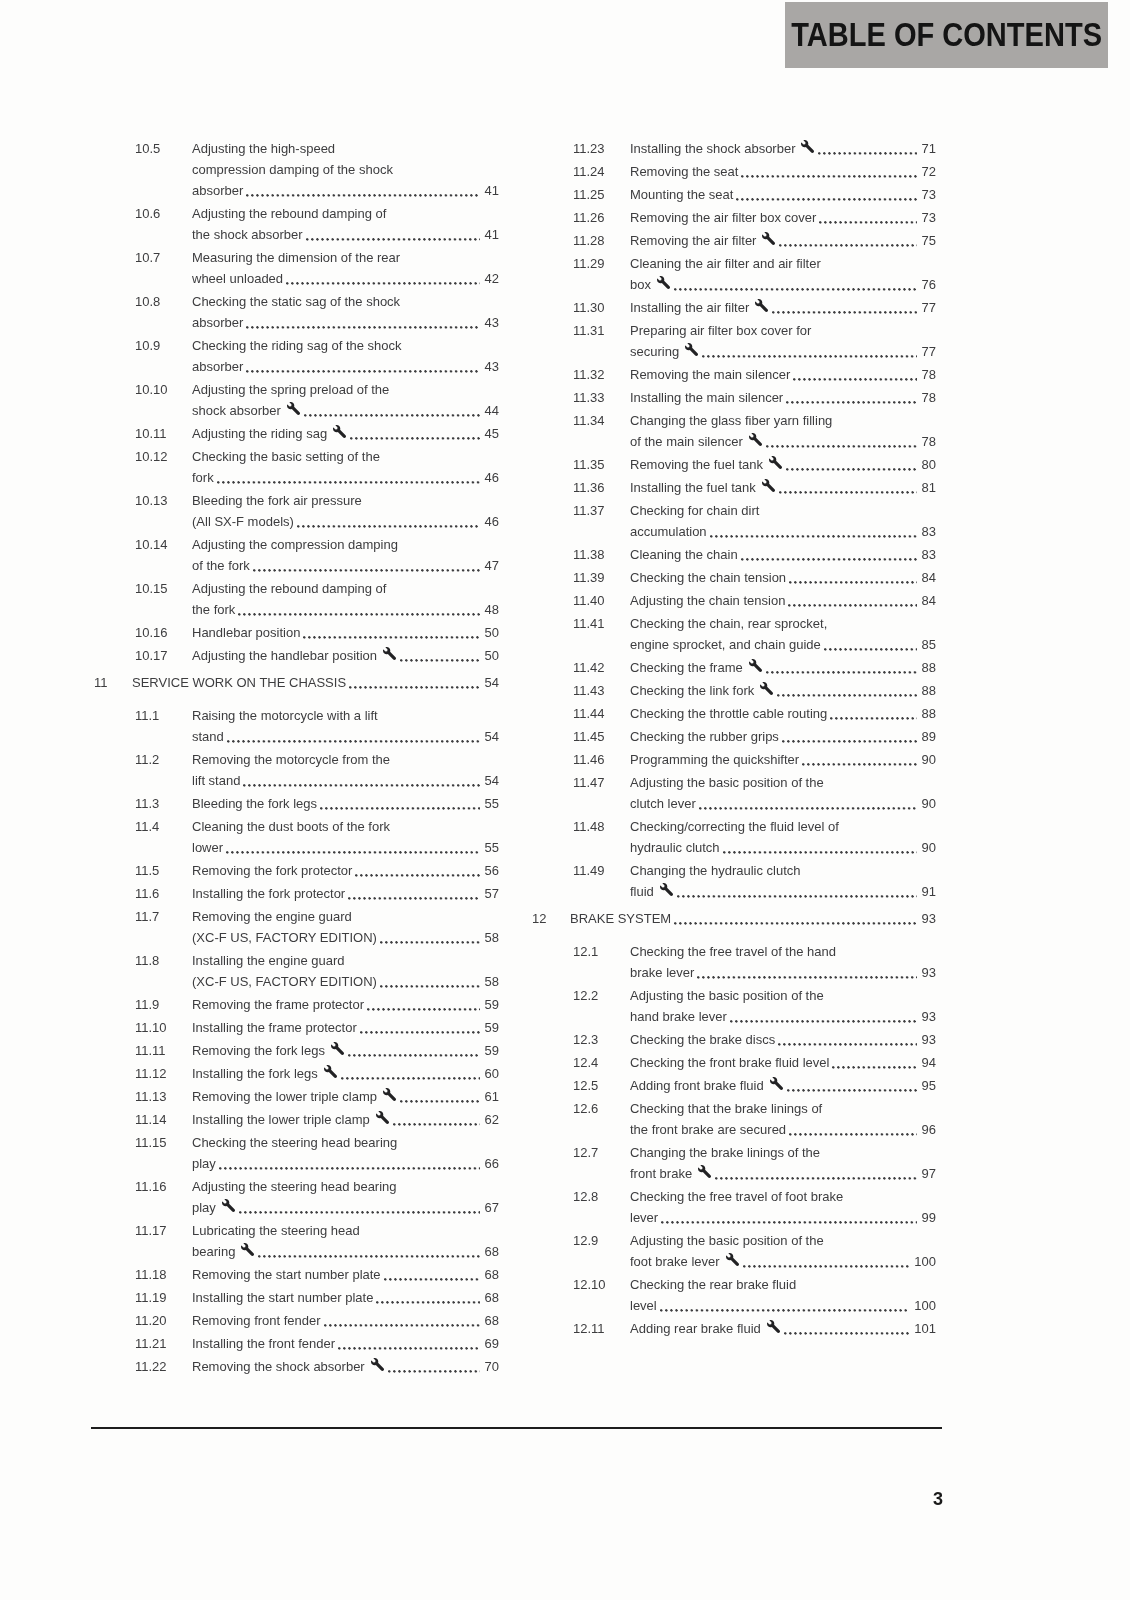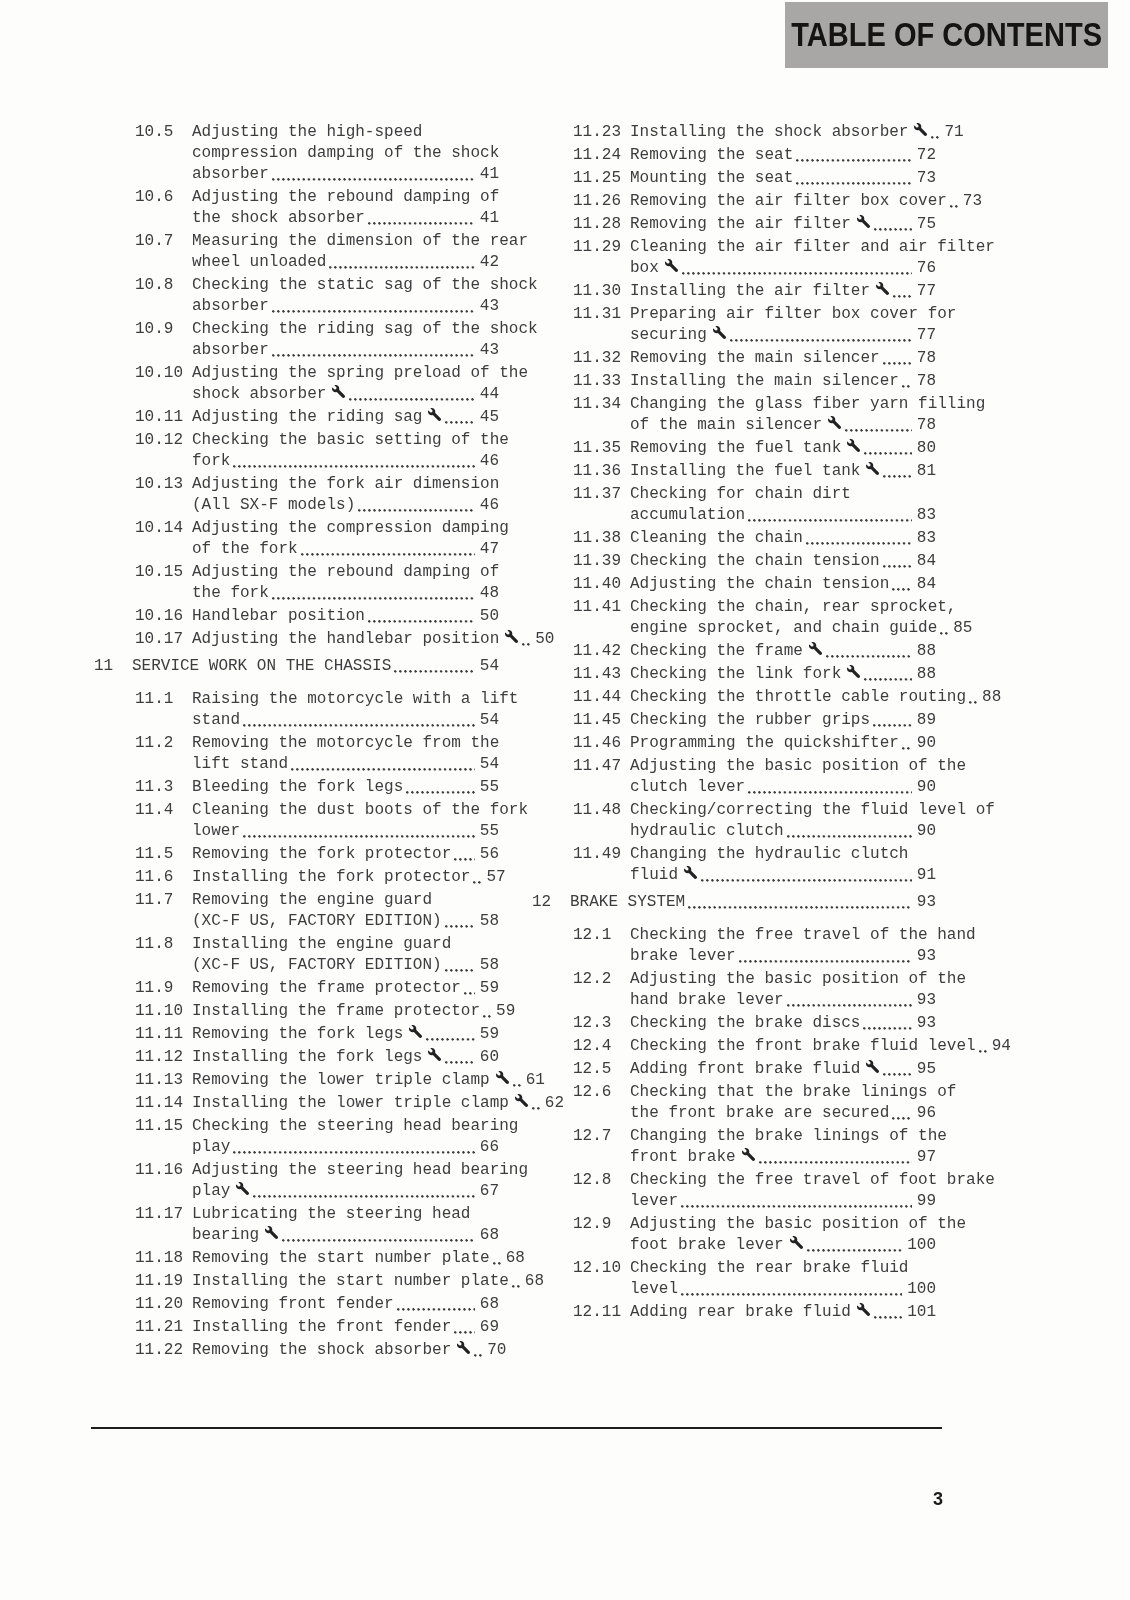--- a/index.html
+++ b/index.html
@@ -10,21 +10,21 @@
   
   .header-band{
     position:absolute;left:785px;top:2px;width:323px;height:66px;
     background:#a9a7a5;display:flex;align-items:center;justify-content:center;
   }
   .header-text{
     font-size:33px;font-weight:700;color:#141414;white-space:nowrap;
     transform:scaleX(0.88);letter-spacing:0;
   }
   
-  .col{position:absolute;top:122px;font-size:16px;line-height:21px;font-family:Liberation Mono, monospace;}
+  .col{position:absolute;top:138px;font-size:13px;line-height:21px;}
   .col-left{left:94px;width:405px;}
   .col-right{left:532px;width:404px;}
   .entry{position:relative;padding-left:98px;margin-bottom:2px;}
   .entry .num{position:absolute;left:41px;top:0;}
   .entry.section{padding-left:38px;margin-top:6px;margin-bottom:12px;}
   .entry.section .num{left:0;}
   .line{white-space:nowrap;}
   .lastline{display:flex;align-items:baseline;}
   .txt{white-space:pre;flex:0 0 auto;}
   .lead{
@@ -144,21 +144,21 @@
           <div class="line lastline">
             <span class="txt">fork</span>
             <span class="lead"></span>
             <span class="pg">46</span>
           </div>
         </div>
       </div>
       <div class="entry">
         <span class="num">10.13</span>
         <div class="body">
-          <div class="line"><span class="txt">Adjusting the fork air dimension</span></div>
+          <div class="line"><span class="txt">Bleeding the fork air pressure</span></div>
           <div class="line lastline">
             <span class="txt">(All SX-F models)</span>
             <span class="lead"></span>
             <span class="pg">46</span>
           </div>
         </div>
       </div>
       <div class="entry">
         <span class="num">10.14</span>
         <div class="body">

